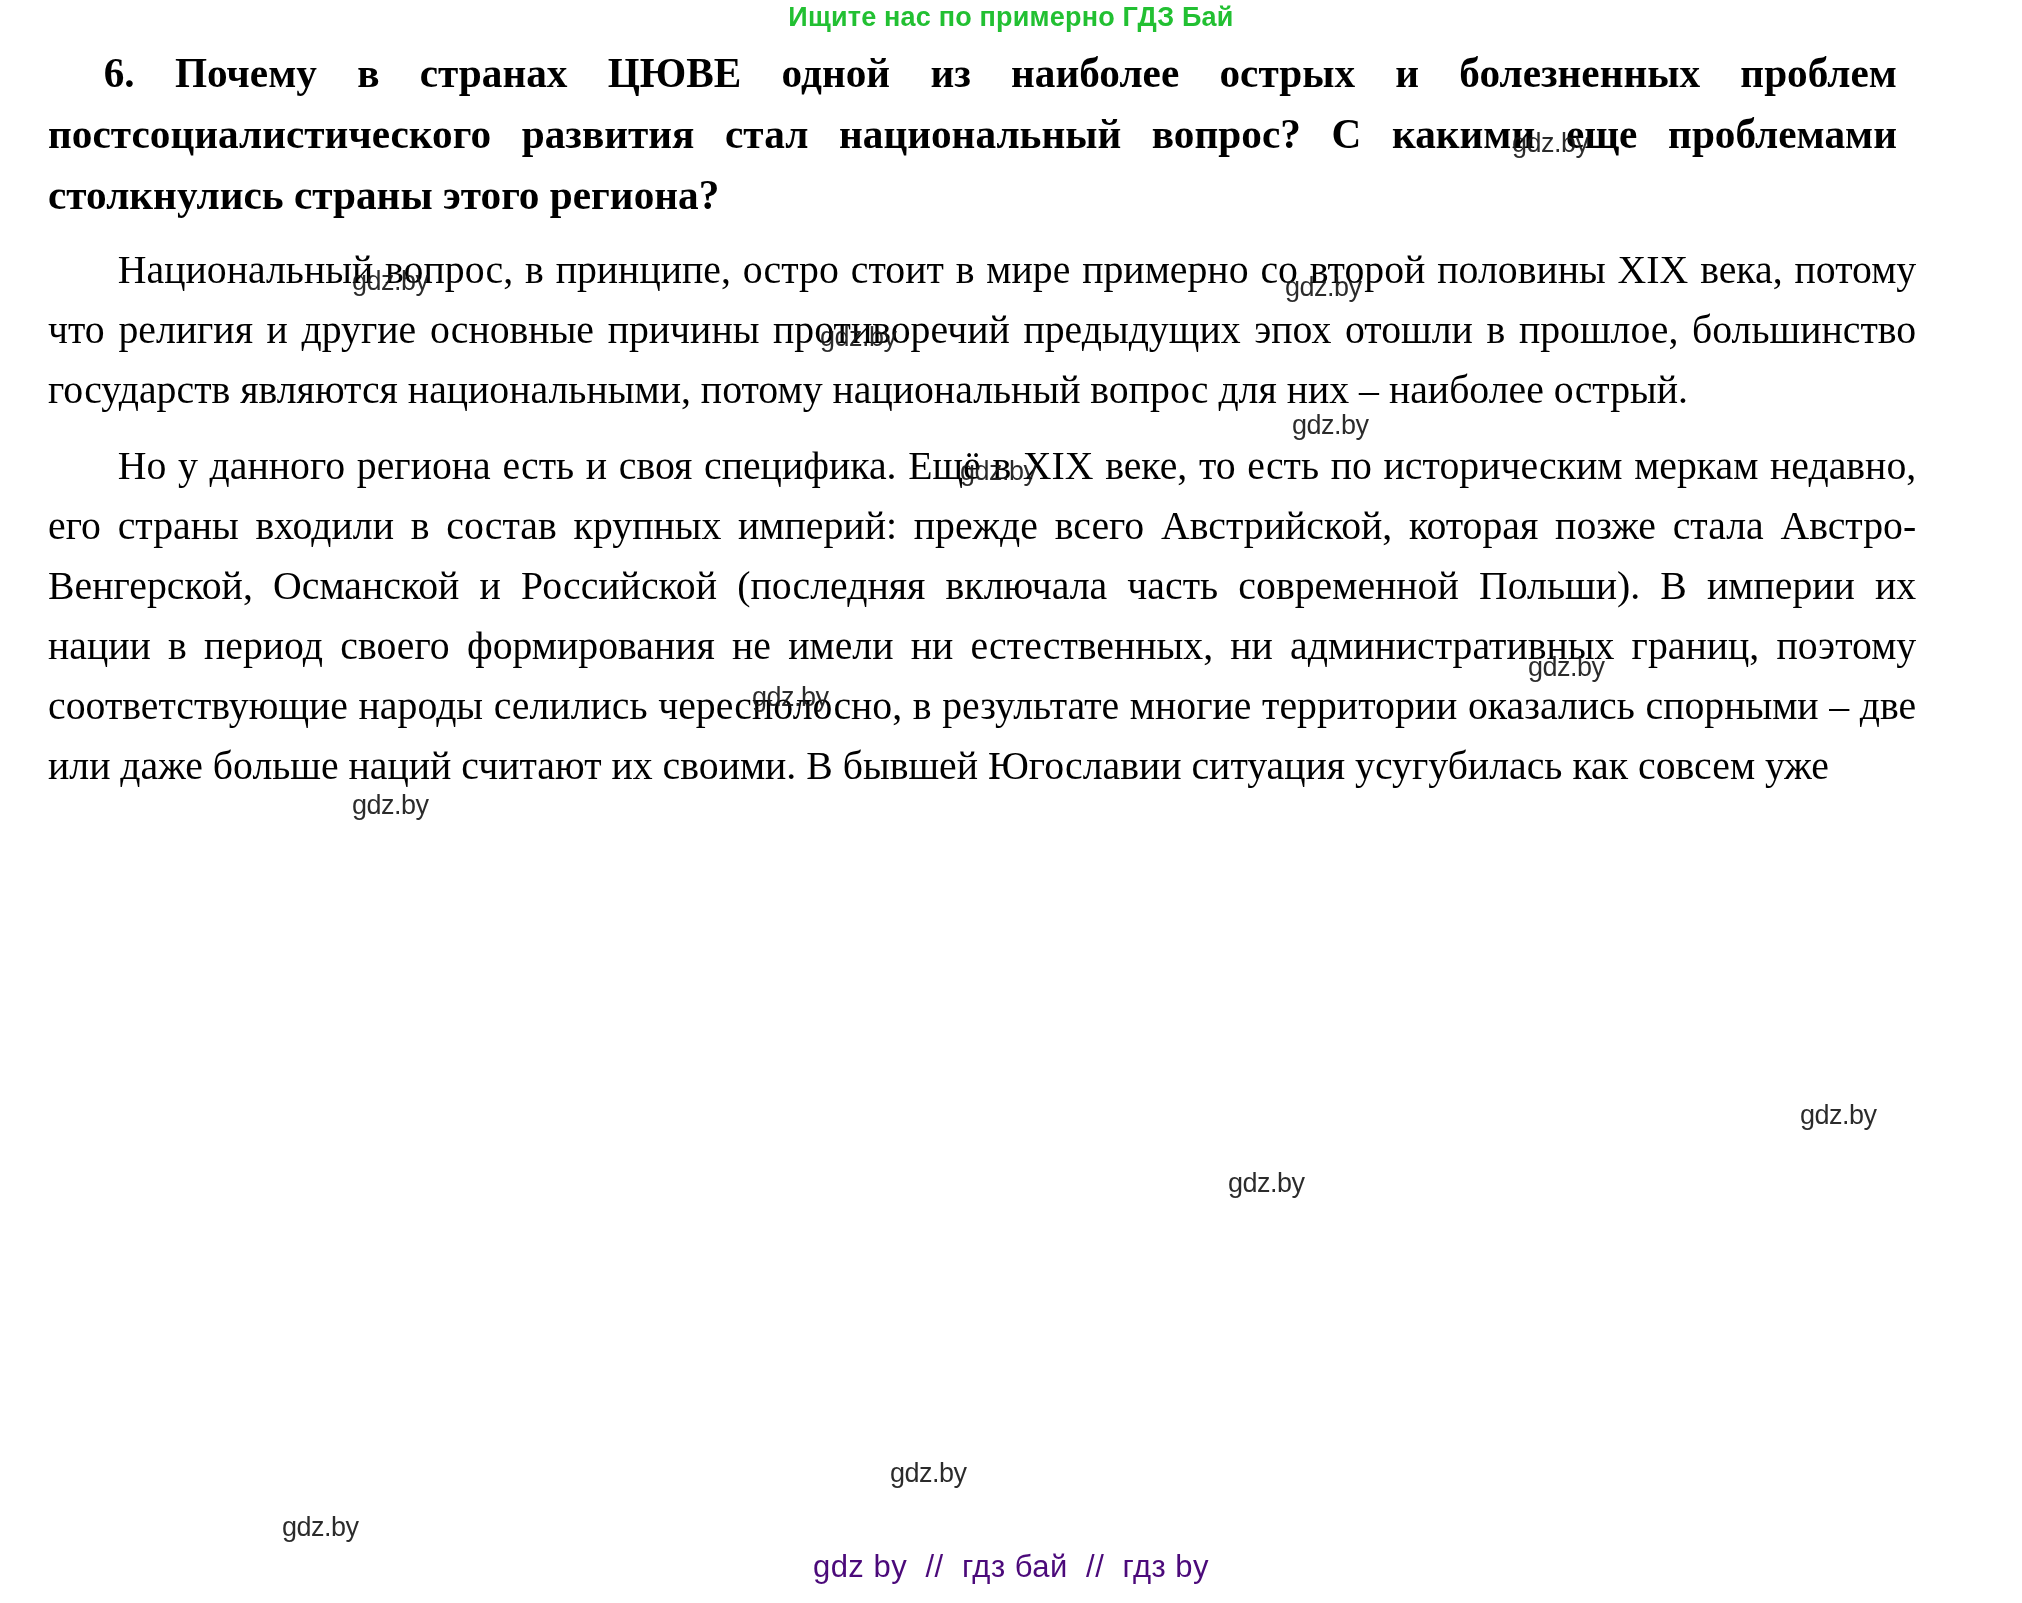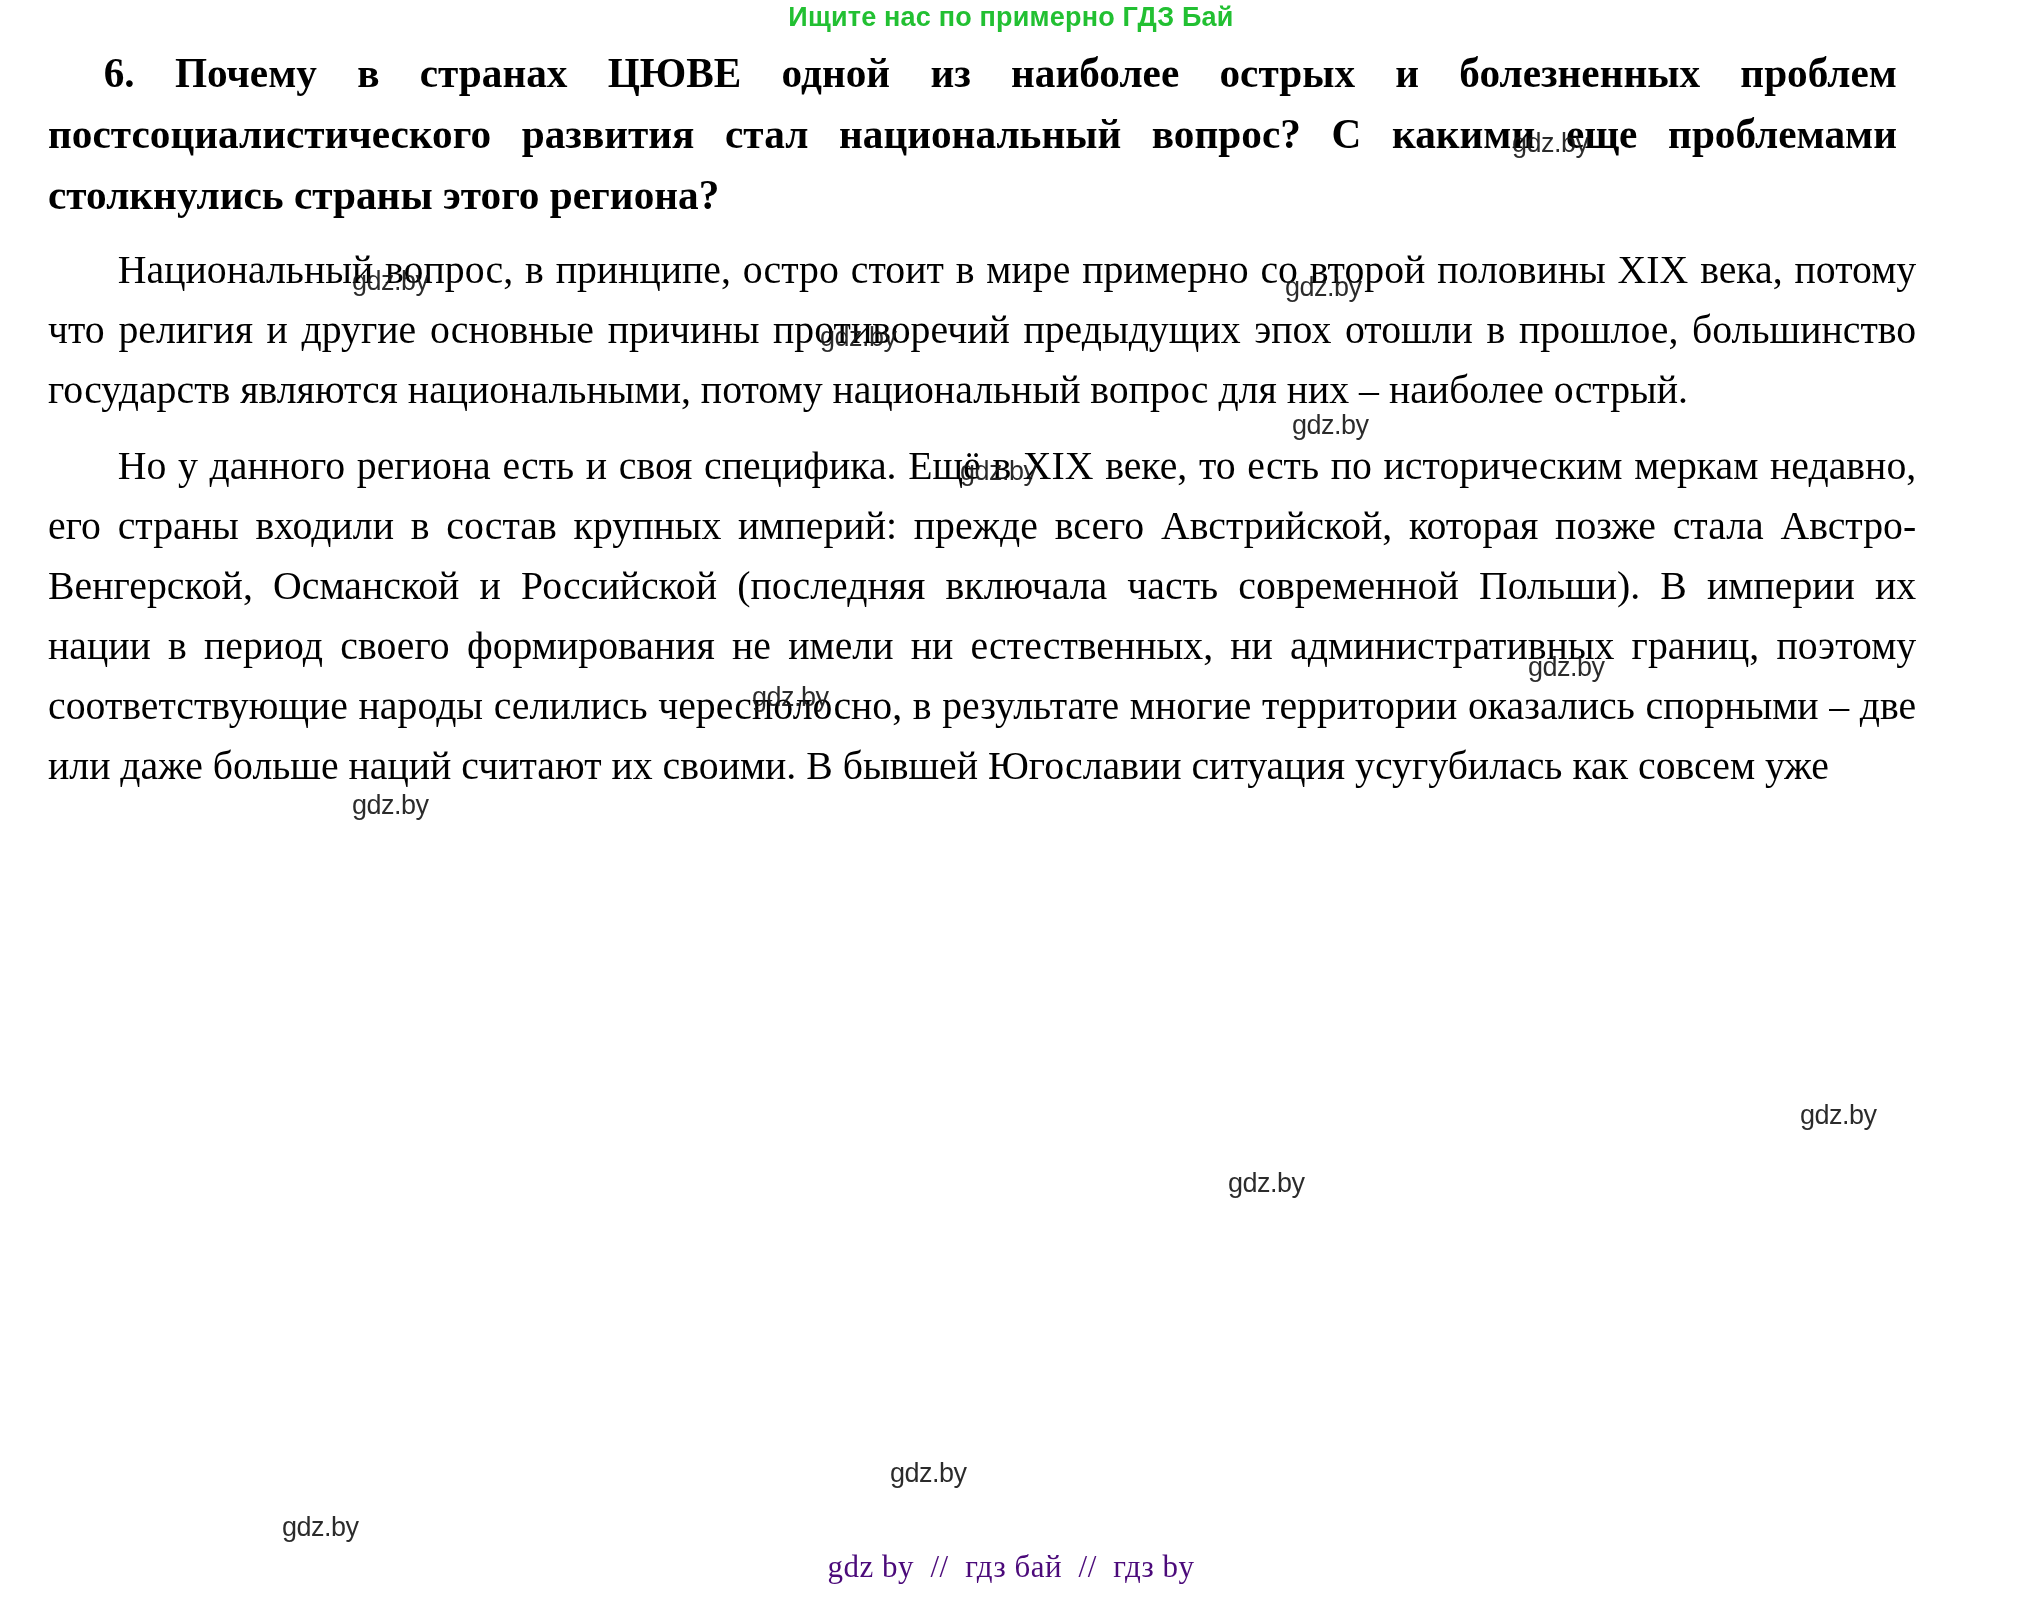--- a/index.html
+++ b/index.html
@@ -91,21 +91,21 @@
   
   .footer {
     position: absolute;
     left: 0;
     bottom: 18px;
     width: 2022px;
     text-align: center;
   }
   .footer-text {
     color: #4b0a7a;
-    font-family: Liberation Serif, serif;
+    font-family: Liberation Sans, sans-serif;
     font-size: 31px;
     font-weight: 400;
     letter-spacing: 0.5px;
     white-space: pre;
   }
 </style>
 </head>
 <body>
 
 <div class="page">

